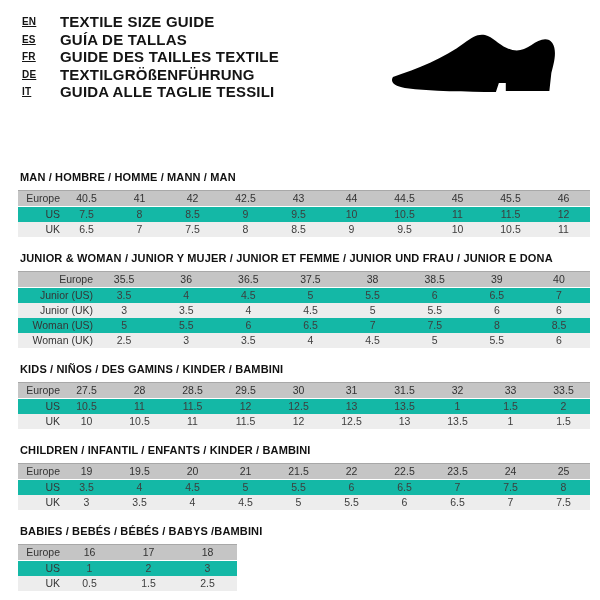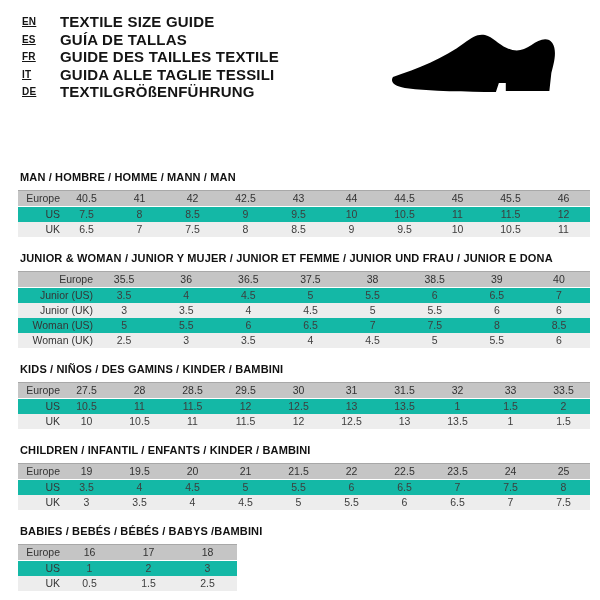--- a/index.html
+++ b/index.html
@@ -65,26 +65,26 @@
       </div>
       <div class="lang-row">
         <span class="lang-code">ES</span>
         <span class="lang-label">GUÍA DE TALLAS</span>
       </div>
       <div class="lang-row">
         <span class="lang-code">FR</span>
         <span class="lang-label">GUIDE DES TAILLES TEXTILE</span>
       </div>
       <div class="lang-row">
+        <span class="lang-code">DE</span>
+        <span class="lang-label">TEXTILGRÖßENFÜHRUNG</span>
+      </div>
+      <div class="lang-row">
         <span class="lang-code">IT</span>
         <span class="lang-label">GUIDA ALLE TAGLIE TESSILI</span>
-      </div>
-      <div class="lang-row">
-        <span class="lang-code">DE</span>
-        <span class="lang-label">TEXTILGRÖßENFÜHRUNG</span>
       </div>
     </div>
 
 
   <div class="shoe-wrap">
     <svg viewBox="0 0 200 72" preserveAspectRatio="none" aria-hidden="true">
       <path fill="#000000" d="
         M6,50
         C3,55 7,59 18,61
         C45,64.5 80,65 110,65

